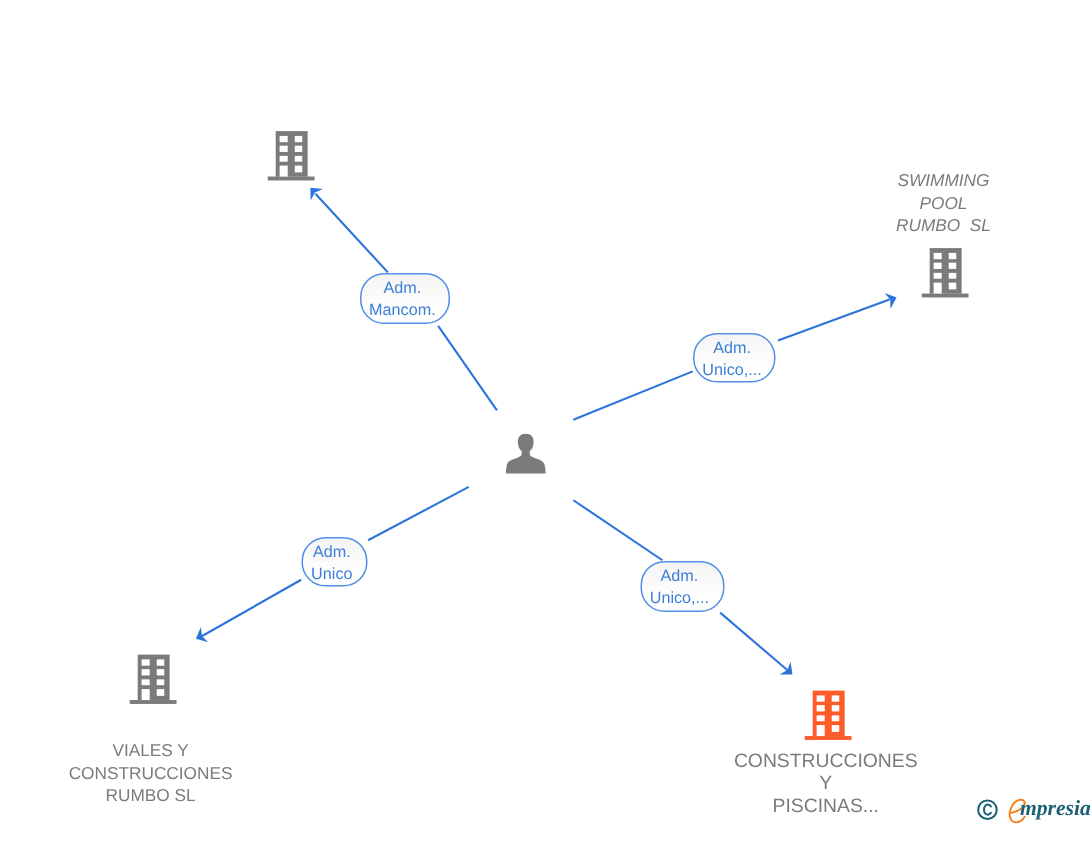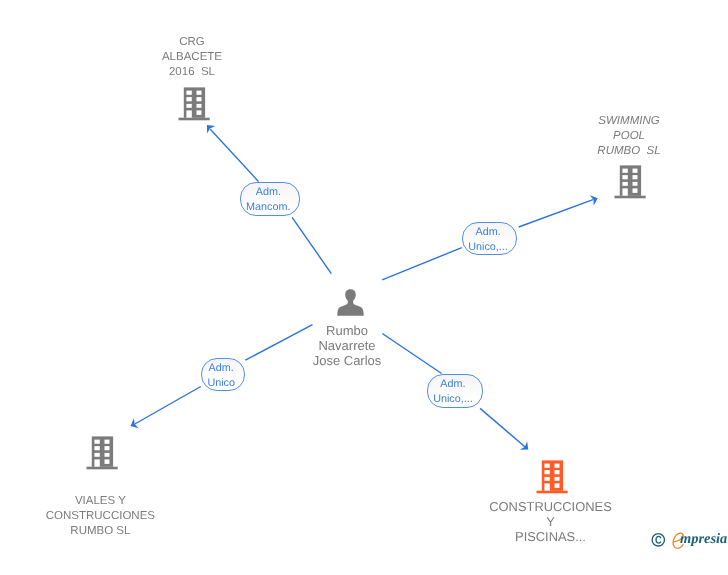--- a/index.html
+++ b/index.html
@@ -60,23 +60,20 @@
           <rect x="18.5" y="3.6" width="5.0" height="4.2"></rect>
         <rect x="8.4" y="10.1" width="5.4" height="4.2"></rect>
           <rect x="18.5" y="10.1" width="5.0" height="4.2"></rect>
         <rect x="8.4" y="16.9" width="5.4" height="3.9"></rect>
           <rect x="18.5" y="16.9" width="5.0" height="3.9"></rect>
         <rect x="8.4" y="23.4" width="5.4" height="7.3"></rect>
           <rect x="18.5" y="23.4" width="5.0" height="4.5"></rect>
       </g>
     </svg>
   </div>
-  <div class="node-label" style="left:132px;top:35px;width:120px;">CRG
-ALBACETE
-2016  SL</div>
 
   <div class="node" style="left:614.3px;top:165.2px;">
     <svg width="33" height="34" viewBox="0 0 33 34">
       <rect x="5.8" y="0.4" width="21.3" height="30.4" fill="#7b7b7b"></rect>
       <rect x="0.5" y="30.7" width="31.2" height="2.6" fill="#7b7b7b"></rect>
       <g fill="#ffffff">
         <rect x="8.4" y="3.6" width="5.4" height="4.2"></rect>
           <rect x="18.5" y="3.6" width="5.0" height="4.2"></rect>
         <rect x="8.4" y="10.1" width="5.4" height="4.2"></rect>
           <rect x="18.5" y="10.1" width="5.0" height="4.2"></rect>
@@ -129,23 +126,20 @@
   </div>
   <div class="node-label big" style="left:485.5px;top:498.6px;width:130px;">CONSTRUCCIONES
 Y
 PISCINAS...</div>
 
   <div class="node" style="left:334.5px;top:287.0px;">
     <svg width="31.1" height="30.2" viewBox="0 0 27.2 29.6" preserveAspectRatio="none">
       <path fill="#7b7b7b" d="M13.55 2.2 C10.2 2.2 8.75 4.75 8.95 7.85 C9.1 10.6 10.05 12.6 11.2 13.5 L11.2 15.2 C11.2 16.6 10.0 17.4 7.9 18.1 C4.6 19.2 3.0 20.5 2.6 22.3 C2.2 24.0 2.0 26.0 1.95 28.15 L25.15 28.15 C25.1 26.0 24.9 24.0 24.5 22.3 C24.1 20.5 22.5 19.2 19.2 18.1 C17.1 17.4 15.9 16.6 15.9 15.2 L15.9 13.5 C17.05 12.6 18.0 10.6 18.15 7.85 C18.35 4.75 16.9 2.2 13.55 2.2 Z"></path>
     </svg>
   </div>
-  <div class="node-label center" style="left:287px;top:322.6px;width:120px;">Rumbo
-Navarrete
-Jose Carlos</div>
 
   <div class="edge-label" style="left:239.7px;top:181.5px;width:60.6px;height:34px;">Adm.
 Mancom.</div>
   <div class="edge-label" style="left:462.1px;top:221.8px;width:55.3px;height:33.6px;">Adm.
 Unico,...</div>
   <div class="edge-label" style="left:201.0px;top:357.9px;width:43.8px;height:33.3px;">Adm.
 Unico</div>
   <div class="edge-label" style="left:426.7px;top:373.5px;width:55.9px;height:34.1px;">Adm.
 Unico,...</div>
 

